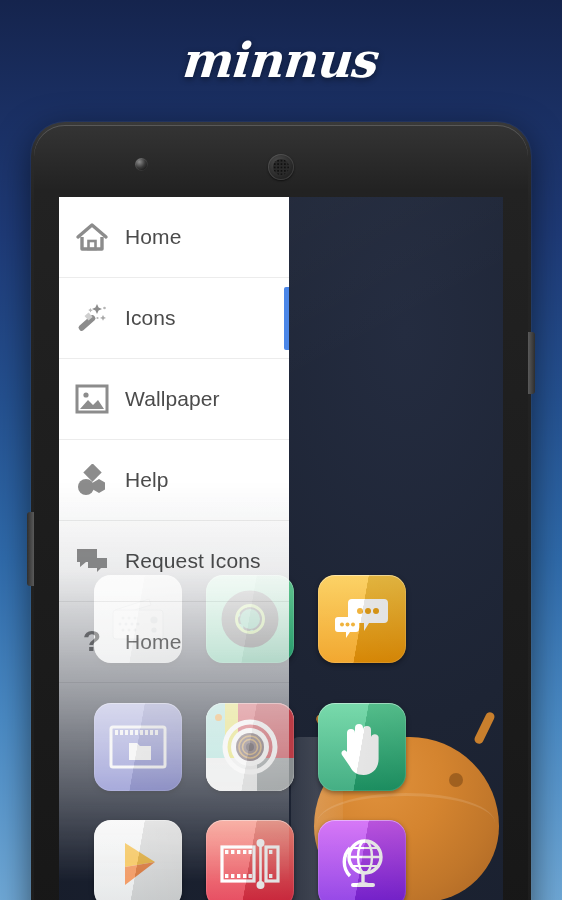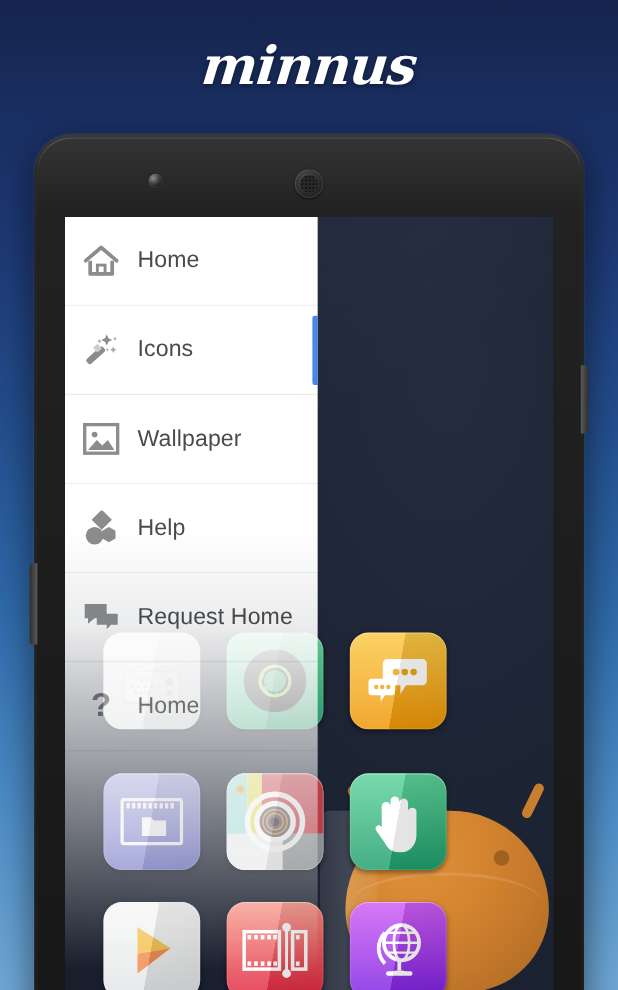--- a/index.html
+++ b/index.html
@@ -444,21 +444,21 @@
 
         </div>
 
         <div class="drawer-item" style="top:324px;">
           <div class="di-icon">
             <svg width="34" height="30" viewBox="0 0 34 30">
               <path fill="#8c8c8c" d="M2 3h20v13H11l-6 5v-5H2z"></path>
               <path fill="#8c8c8c" d="M13 12h19v10h-6l-4 4v-4h-9z"></path>
             </svg>
           </div>
-          <div class="di-label">Request Home</div>
+          <div class="di-label">Request Icons</div>
 
         </div>
 
         <div class="drawer-item" style="top:405px;">
           <div class="di-icon">
             <svg width="34" height="32" viewBox="0 0 34 32">
               <text x="17" y="25" text-anchor="middle" font-family="Liberation Sans, sans-serif" font-size="30" font-weight="bold" fill="#7d7d7d">?</text>
             </svg>
           </div>
           <div class="di-label">Home</div>

